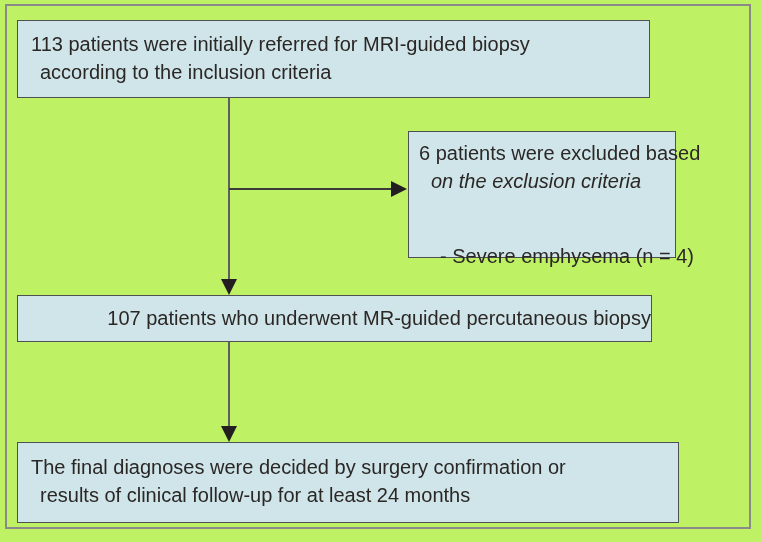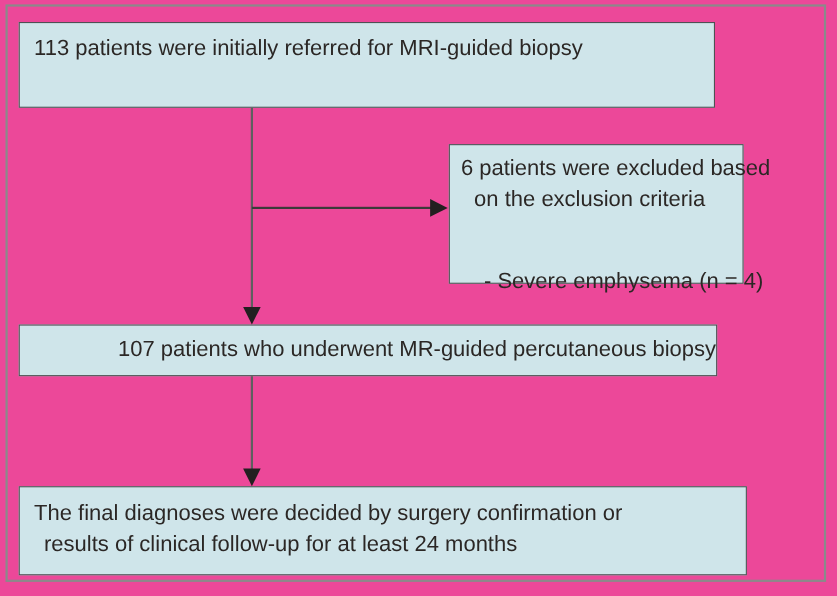--- a/index.html
+++ b/index.html
@@ -5,21 +5,21 @@
   html, body {
     margin: 0;
     padding: 0;
     background: #ffffff;
     font-family: "Liberation Sans", sans-serif;
   }
   .figure {
     position: relative;
     width: 761px;
     height: 542px;
-    background: #ec4899;
+    background: #bef264;
     overflow: hidden;
   }
   .outer-frame {
     position: absolute;
     left: 5px;
     top: 4px;
     width: 746px;
     height: 525px;
     border: 2px solid #8a8a8a;
     box-sizing: border-box;
@@ -28,21 +28,21 @@
     position: absolute;
     background: #cfe5ea;
     border: 1.5px solid #4f5054;
     box-sizing: border-box;
     color: #2b2725;
     font-size: 20px;
     line-height: 28px;
   }
   .box .tline { white-space: nowrap; }
   .indent-sm { padding-left: 9px; }
-  .indent-md { padding-left: 12px; }
+  .indent-md { padding-left: 12px; font-style: italic; }
   .indent-lg { padding-left: 21px; margin-top: 47px; }
 
   #box-referred {
     left: 17px; top: 20px;
     width: 633px; height: 78px;
     padding: 9px 0 0 13px;
   }
   #box-excluded {
     left: 408px; top: 131px;
     width: 268px; height: 127px;
@@ -93,20 +93,21 @@
   #conn3-head { left: 221px; top: 426px; }
 </style>
 </head>
 <body>
 
 <div class="figure">
   <div class="outer-frame"></div>
 
   <div class="box" id="box-referred">
     <div class="tline">113 patients were initially referred for MRI-guided biopsy</div>
+    <div class="tline indent-sm">according to the inclusion criteria</div>
   </div>
 
   <div class="box" id="box-excluded">
     <div class="tline">6 patients were excluded based</div>
     <div class="tline indent-md">on the exclusion criteria</div>
     <div class="tline indent-lg">- Severe emphysema (n = 4)</div>
   </div>
 
   <div class="box" id="box-biopsy">
     <div class="tline">107 patients who underwent MR-guided percutaneous biopsy</div>

